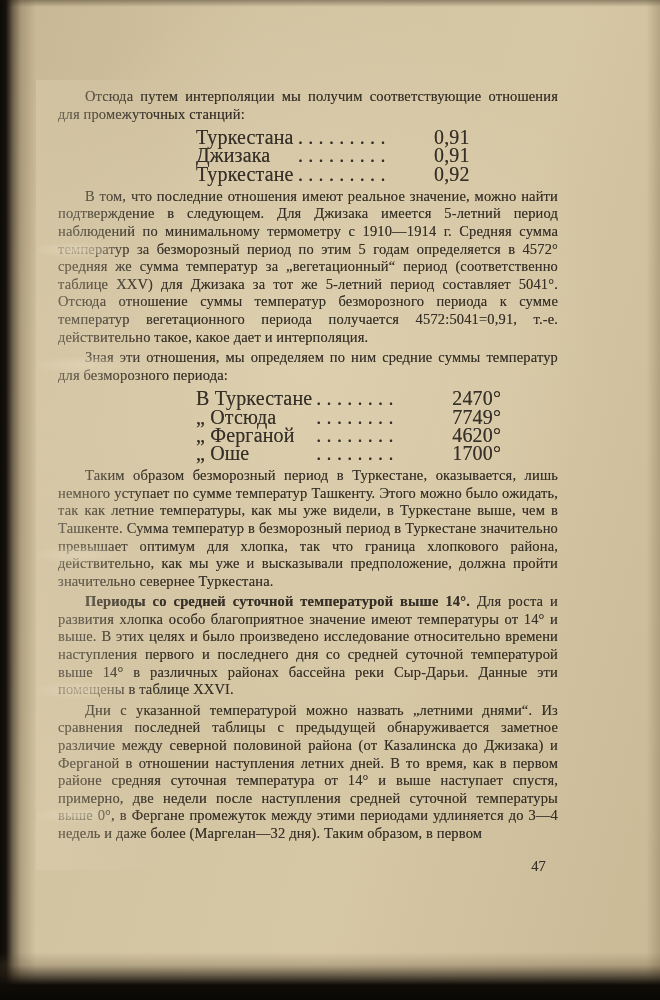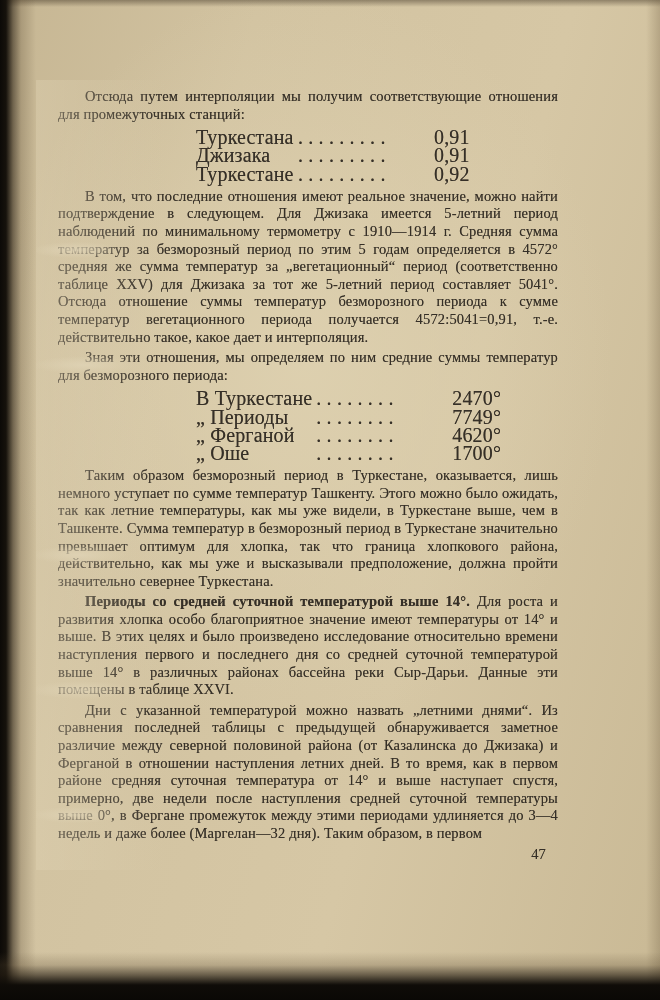--- a/index.html
+++ b/index.html
@@ -32,21 +32,21 @@
   b { font-weight: bold; }
   .vlist {
     border-spacing: 0;
     margin: 5px 0 5px 138px;
   }
   .vlist td { padding: 0; font-size: 20px; line-height: 18.2px; }
   .vlist .lbl { min-width: 102px; padding-right: 4px; text-align: left; white-space: nowrap; }
   .vlist .ldr { width: 128px; max-width: 128px; overflow: hidden; white-space: nowrap; }
   .vlist .val { min-width: 50px; text-align: left; white-space: nowrap; padding-left: 8px; }
   .pagenum {
-    margin-top: 3px;
+    margin-top: 15px;
     padding-right: 12px;
     text-align: right;
     font-size: 14.5px;
   }
   
   .edge-left {
     position: absolute; left: 0; top: 0; bottom: 0; width: 36px; pointer-events: none;
     background: linear-gradient(to right,
       #0c0a07 0px, #16120c 6px, rgba(52,42,28,0.6) 13px,
       rgba(92,76,52,0.28) 21px, rgba(92,76,52,0) 36px);
@@ -110,21 +110,21 @@
     <p>Зная эти отношения, мы определяем по ним средние суммы температур для безморозного периода:</p>
 
     <table class="vlist">
       <tbody>
           <tr>
         <td class="lbl">В Туркестане</td>
         <td class="ldr">. . . . . . . .</td>
         <td class="val">2470°</td>
       </tr>
       <tr>
-        <td class="lbl">„ Периоды</td>
+        <td class="lbl">„ Отсюда</td>
         <td class="ldr">. . . . . . . .</td>
         <td class="val">7749°</td>
       </tr>
       <tr>
         <td class="lbl">„ Ферганой</td>
         <td class="ldr">. . . . . . . .</td>
         <td class="val">4620°</td>
       </tr>
       <tr>
         <td class="lbl">„ Оше</td>

